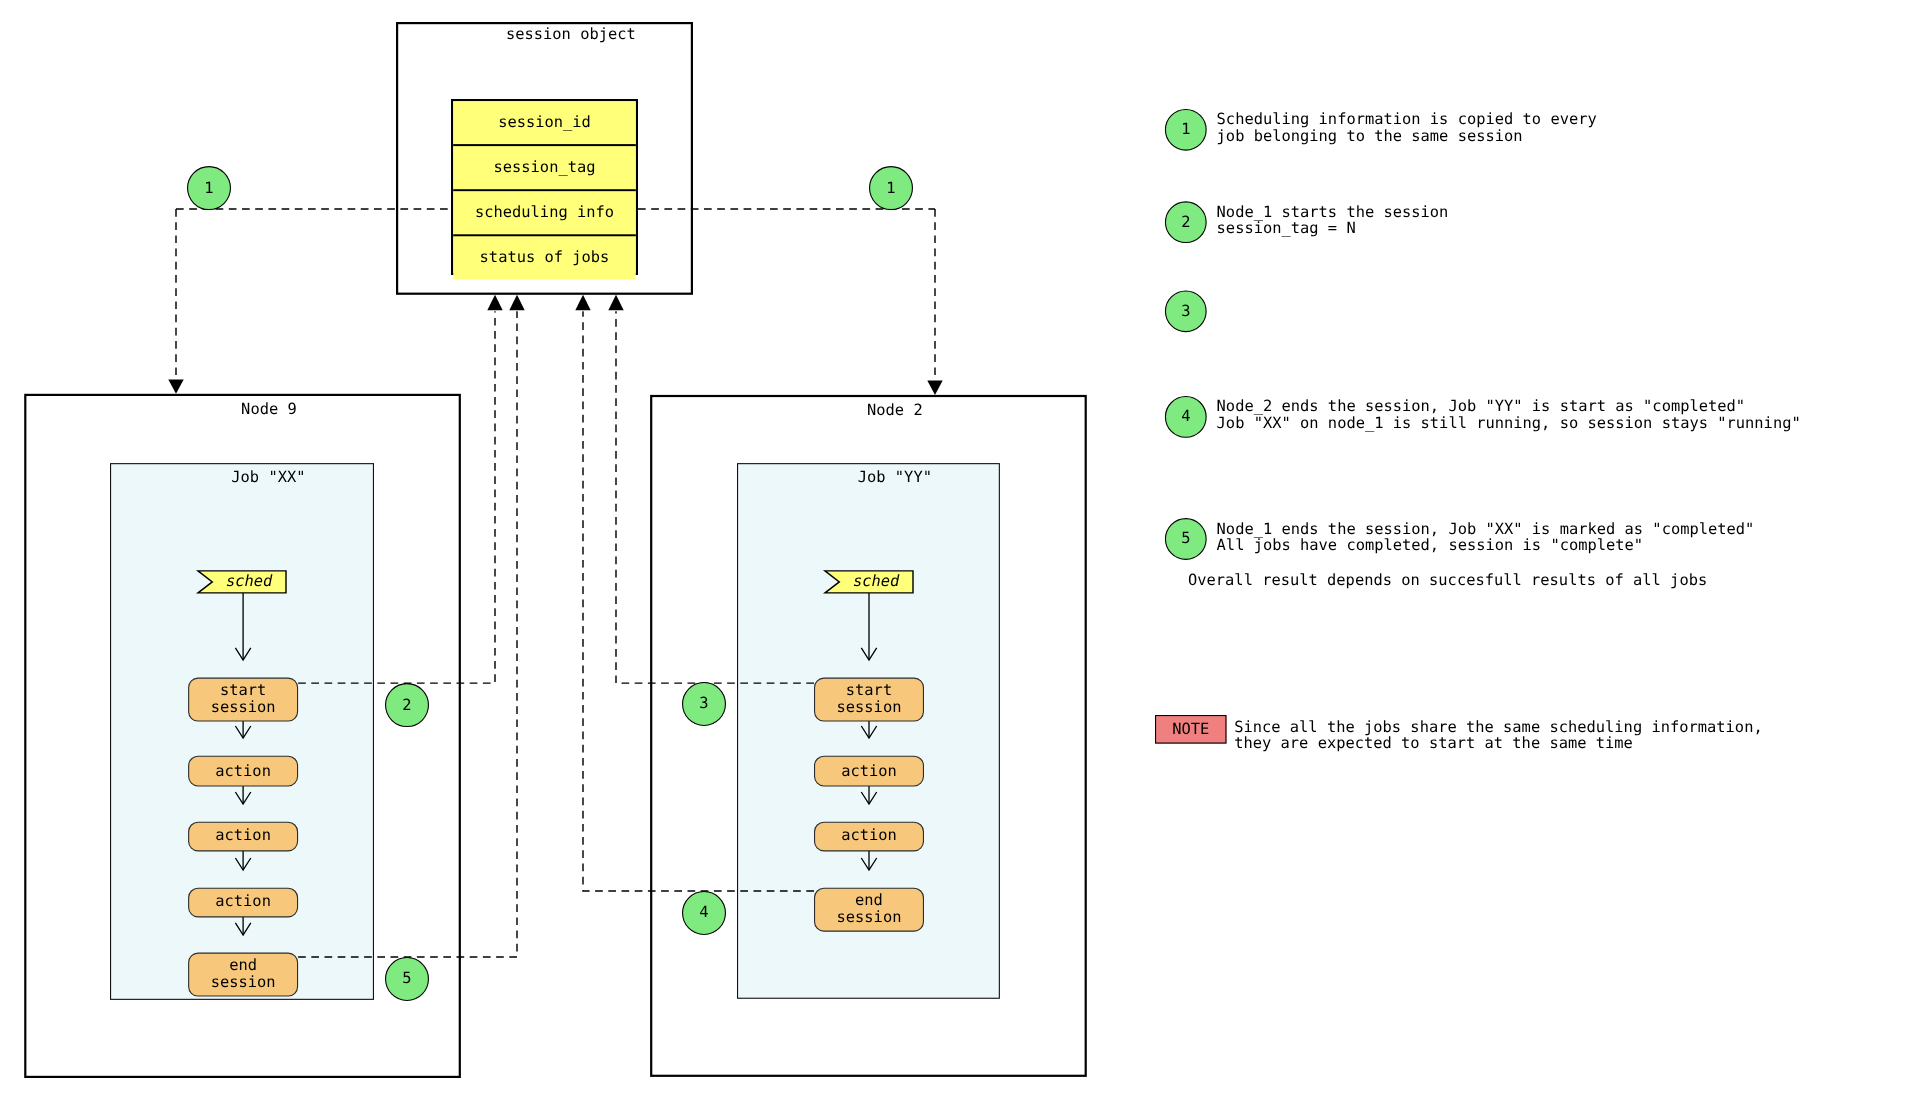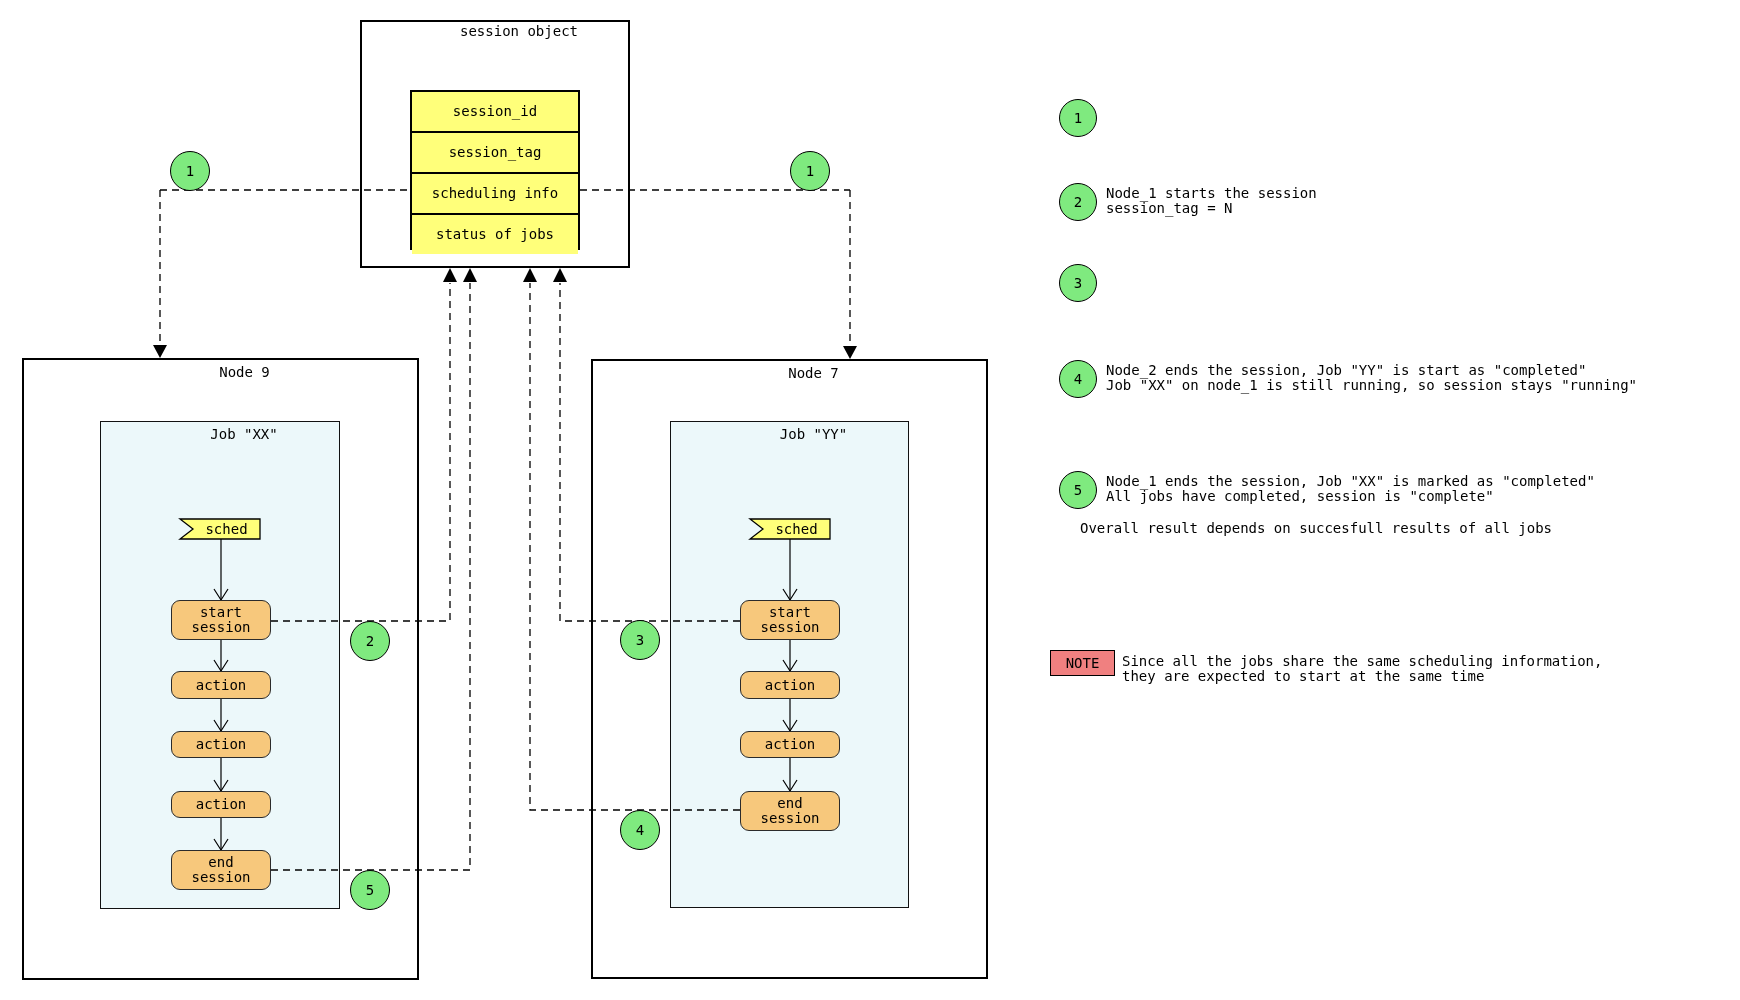--- a/index.html
+++ b/index.html
@@ -11,28 +11,28 @@
   .layer1{z-index:1;}
   .layer3{z-index:3;}
   .frame{background:#ffffff;border:2px solid #000;}
   .jobbox{background:#ecf8fa;border:1px solid #111;}
   .title{text-align:center;z-index:3;padding-left:48px;}
   .ytable{border:2px solid #000;background:#ffff7a;}
   .yrow{height:39px;border-bottom:2px solid #000;display:flex;align-items:center;justify-content:center;background:#ffff7a;}
   .yrow:last-child{border-bottom:none;}
   .step{
     background:#f7c87c;border:1.5px solid #2b2b2b;border-radius:9px;
-    display:flex;align-items:center;justify-content:center;text-align:center;white-space:pre-line;z-index:3;
+    display:flex;align-items:center;justify-content:center;text-align:center;white-space:pre-line;z-index:3;margin-top:16px;
   }
   .circle{
     background:#7fea7f;border:1.5px solid #000;border-radius:50%;
     display:flex;align-items:center;justify-content:center;z-index:4;
   }
   .anntext{white-space:pre-line;z-index:3;}
-  .flaglabel{display:flex;align-items:center;justify-content:center;z-index:3;}
+  .flaglabel{display:flex;align-items:center;justify-content:center;z-index:3;font-style:italic;}
   .notebox{background:#f08080;border:1.5px solid #000;display:flex;align-items:center;justify-content:center;z-index:3;}
   svg{position:absolute;left:0;top:0;z-index:2;}
 </style>
 </head>
 <body>
 
 <div id="canvas">
 
   <div class="abs frame layer1" style="left:360px;top:20px;width:270px;height:248px;"></div>
   <div class="abs frame layer1" style="left:22px;top:358px;width:397px;height:622px;"></div>
@@ -79,21 +79,21 @@
       <polyline points="783,780 790,791 797,780"></polyline>
     </g>
     <g fill="#ffff7a" stroke="#000" stroke-width="1.3">
       <polygon points="180,519 260,519 260,539 180,539 193,529"></polygon>
       <polygon points="750,519 830,519 830,539 750,539 763,529"></polygon>
     </g>
   </svg>
 
   <div class="abs title" style="left:360px;top:24px;width:270px;">session object</div>
   <div class="abs title" style="left:22px;top:365px;width:397px;">Node 9</div>
-  <div class="abs title" style="left:591px;top:366px;width:397px;">Node 7</div>
+  <div class="abs title" style="left:591px;top:366px;width:397px;">Node 2</div>
   <div class="abs title" style="left:100px;top:427px;width:240px;">Job "XX"</div>
   <div class="abs title" style="left:670px;top:427px;width:239px;">Job "YY"</div>
 
   <div class="abs ytable layer3" style="left:410px;top:90px;width:170px;height:160px;">
     <div class="yrow">session_id</div>
     <div class="yrow">session_tag</div>
     <div class="yrow">scheduling info</div>
     <div class="yrow">status of jobs</div>
   </div>
 
@@ -116,20 +116,22 @@
 session</div>
 
   <div class="abs circle" style="left:170px;top:151px;width:40px;height:40px;">1</div>
   <div class="abs circle" style="left:790px;top:151px;width:40px;height:40px;">1</div>
   <div class="abs circle" style="left:350px;top:621px;width:40px;height:40px;">2</div>
   <div class="abs circle" style="left:620px;top:620px;width:40px;height:40px;">3</div>
   <div class="abs circle" style="left:620px;top:810px;width:40px;height:40px;">4</div>
   <div class="abs circle" style="left:350px;top:870px;width:40px;height:40px;">5</div>
 
   <div class="abs circle" style="left:1059px;top:99px;width:38px;height:38px;">1</div>
+  <div class="abs anntext" style="left:1106px;top:102px;">Scheduling information is copied to every
+job belonging to the same session</div>
 
   <div class="abs circle" style="left:1059px;top:183px;width:38px;height:38px;">2</div>
   <div class="abs anntext" style="left:1106px;top:186px;">Node_1 starts the session
 session_tag = N</div>
 
   <div class="abs circle" style="left:1059px;top:264px;width:38px;height:38px;">3</div>
 
   <div class="abs circle" style="left:1059px;top:360px;width:38px;height:38px;">4</div>
   <div class="abs anntext" style="left:1106px;top:363px;">Node_2 ends the session, Job "YY" is start as "completed"
 Job "XX" on node_1 is still running, so session stays "running"</div>

